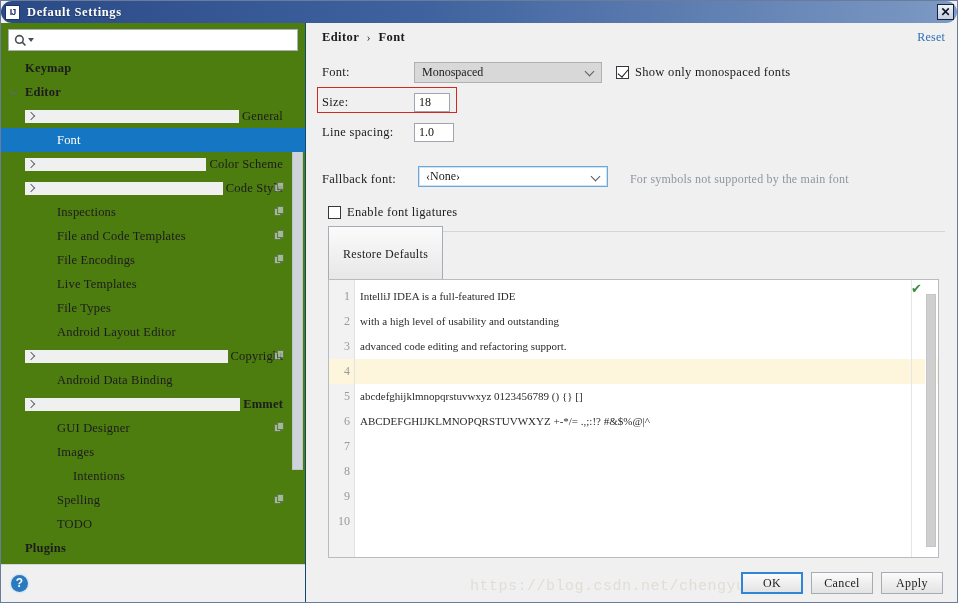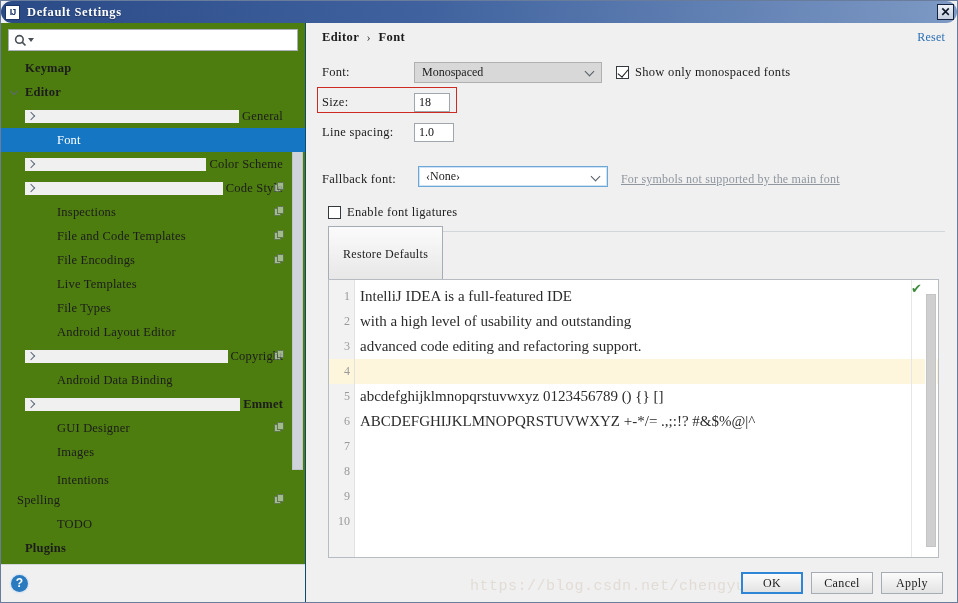--- a/index.html
+++ b/index.html
@@ -292,21 +292,21 @@
   }
   .gutter .ln.hl { background: #fdf6dd; }
   .code {
     flex: 1 1 auto;
     padding-top: 4px;
     position: relative;
     overflow: hidden;
   }
   .code .line {
     height: 25px; line-height: 25px;
-    font-size: 15px;
+    font-size: 11px;
     color: #2b2b2b;
     padding-left: 5px;
     white-space: pre;
     font-family: "Liberation Serif", "DejaVu Serif", serif;
   }
   .code .line.hl { background: #fdf6dd; }
   .right-margin {
     position: absolute; top: 0; bottom: 0;
     left: 556px; width: 1px; background: #e6e6e6;
   }
@@ -482,25 +482,25 @@
             <span>GUI Designer</span>
             <span class="copy-icon">
               <i class="b"></i>
               <i class="f"></i>
             </span>
           </div>
           <div class="tree-item" style="padding-left: 40px;">
             <span class="arrow none"></span>
             <span>Images</span>
           </div>
-          <div class="tree-item" style="padding-left: 40px; align-items: flex-end;">
+          <div class="tree-item" style="padding-left: 56px;">
             <span class="arrow none"></span>
             <span>Intentions</span>
           </div>
-          <div class="tree-item" style=" align-items: center;">
+          <div class="tree-item" style="padding-left: 40px; align-items: center;">
             <span class="arrow none"></span>
             <span>Spelling</span>
             <span class="copy-icon">
               <i class="b"></i>
               <i class="f"></i>
             </span>
           </div>
           <div class="tree-item" style="padding-left: 40px;">
             <span class="arrow none"></span>
             <span>TODO</span>
@@ -553,21 +553,21 @@
         </div>
 
         <div style="height:12px;"></div>
 
         <div class="row" style="height:28px;align-items:flex-end;">
           <span class="lbl" style="width:96px;flex:0 0 96px;">Fallback font:</span>
           <div class="combo focused" style="width:190px;">
             <span class="val">‹None›</span>
             <span class="chev"></span>
           </div>
-          <span class="hint" style="margin-left:13px;text-decoration:underline;">For symbols not supported by the main font</span>
+          <span class="hint" style="margin-left:22px;">For symbols not supported by the main font</span>
         </div>
 
         <div style="height:12px;"></div>
 
         <div class="row" style="height:26px;">
           <div class="checkbox-row" style="margin-left:6px;">
             <span class="cbox"></span>
             <span class="lbl">Enable font ligatures</span>
           </div>
         </div>

